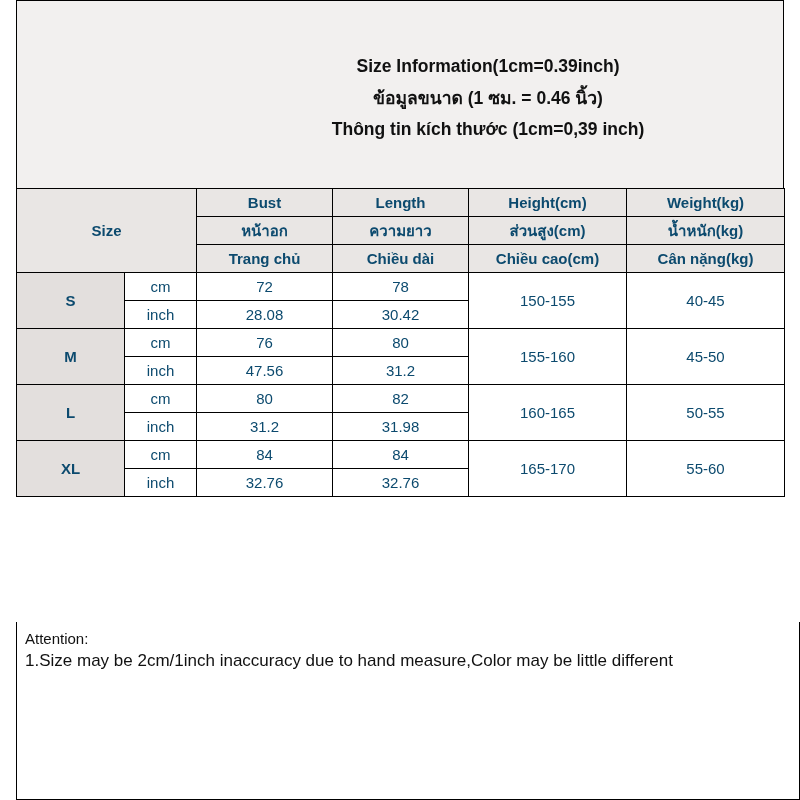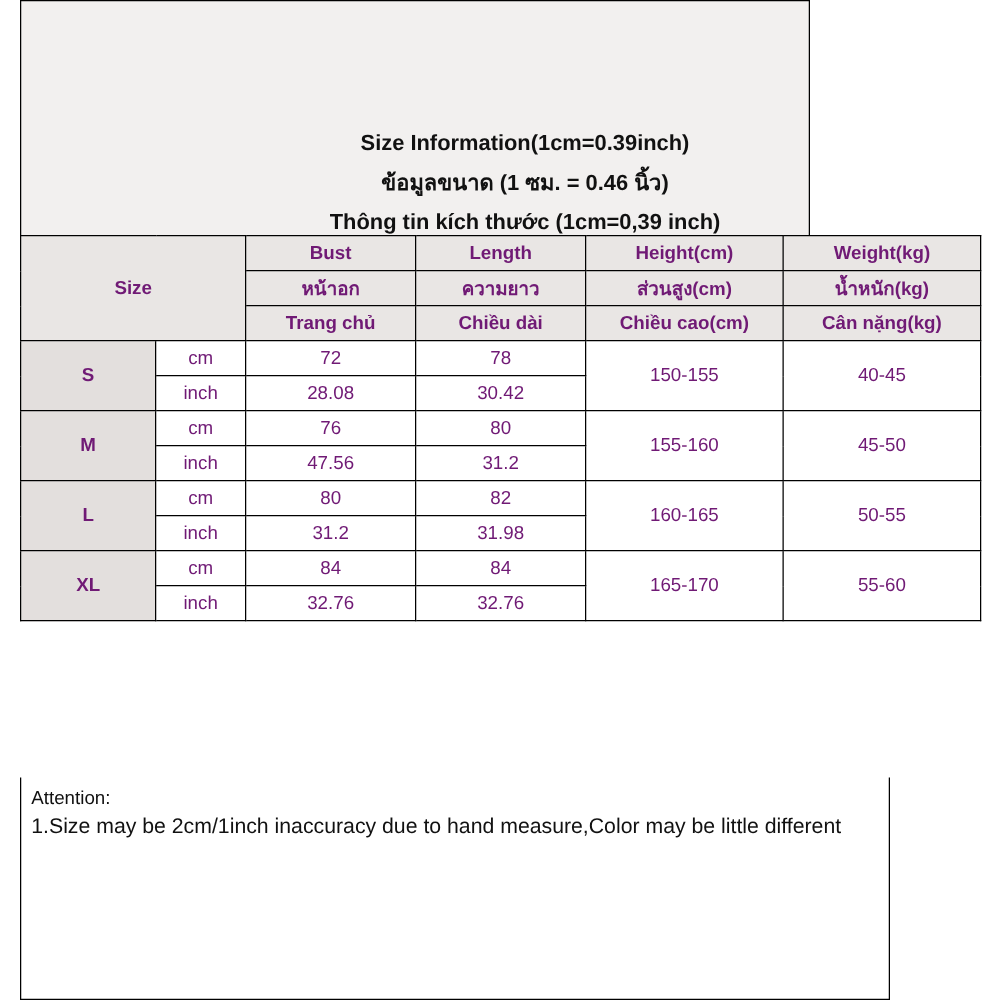--- a/index.html
+++ b/index.html
@@ -13,23 +13,23 @@
     position: relative;
     width: 800px; height: 800px;
     background: #ffffff;
     overflow: hidden;
   }
 
   
   .top-block {
     position: absolute;
     left: 16px; top: 0px;
-    width: 632px; height: 188px;
+    width: 768px; height: 188px;
     display: flex;
-    align-items: flex-end;
+    align-items: center;
     background: #f2f0ef;
     border-top: 1px solid #000;
     border-left: 1px solid #000;
     border-right: 1px solid #000;
   }
   .photo-cell {
     position: relative;
     width: 176px;
     flex: 0 0 176px;
     background: #cfc9c4;
@@ -78,21 +78,21 @@
     left: 16px; top: 188px;
     width: 768px;
     border-collapse: collapse;
     table-layout: fixed;
   }
   table.size-table td, table.size-table th {
     border: 1px solid #000;
     text-align: center;
     vertical-align: middle;
     font-size: 15px;
-    color: #701a75;
+    color: #0c4a6e;
     padding: 0;
     height: 28px;
   }
   .hdr-cell { background:#e9e6e4; font-weight: bold; }
   .size-label-cell { background:#e9e6e4; font-weight: bold; font-size: 22px; margin-top: 20px; }
   .size-name { background:#e3dfdd; font-weight: bold; font-size: 16px; }
   .unit-cell { background:#ffffff; font-weight: normal; font-size: 14.5px; }
   .val-cell  { background:#ffffff; font-size: 15px; }
   .span-cell { background:#ffffff; font-size: 15px; }
 
@@ -101,21 +101,21 @@
   col.c-unit { width: 72px; }
   col.c-bust { width: 136px; }
   col.c-len  { width: 136px; }
   col.c-hgt  { width: 158px; }
   col.c-wgt  { width: 158px; }
 
   
   .attention {
     position: absolute;
     left: 16px; top: 622px;
-    width: 696px; height: 178px;
+    width: 784px; height: 178px;
     border: 1px solid #000;
     border-top: none;
     background: #ffffff;
     padding: 6px 12px 0 8px;
   }
   .att-line {
     font-size: 17px;
     color: #111;
     line-height: 1.42;
   }

